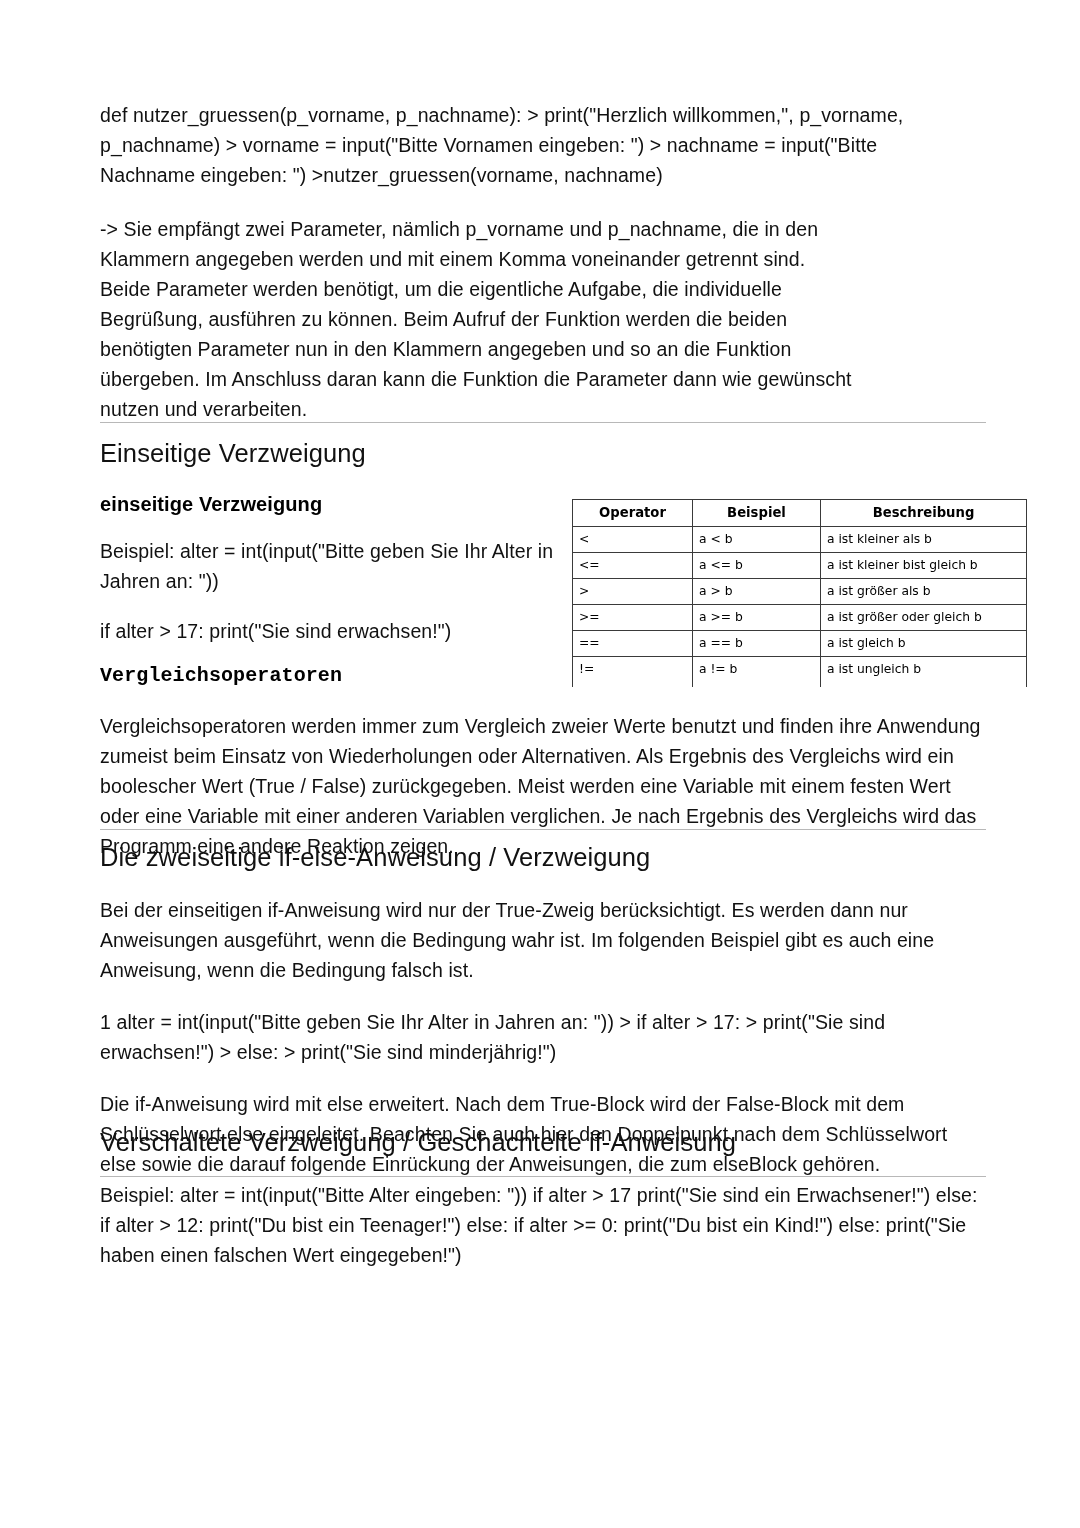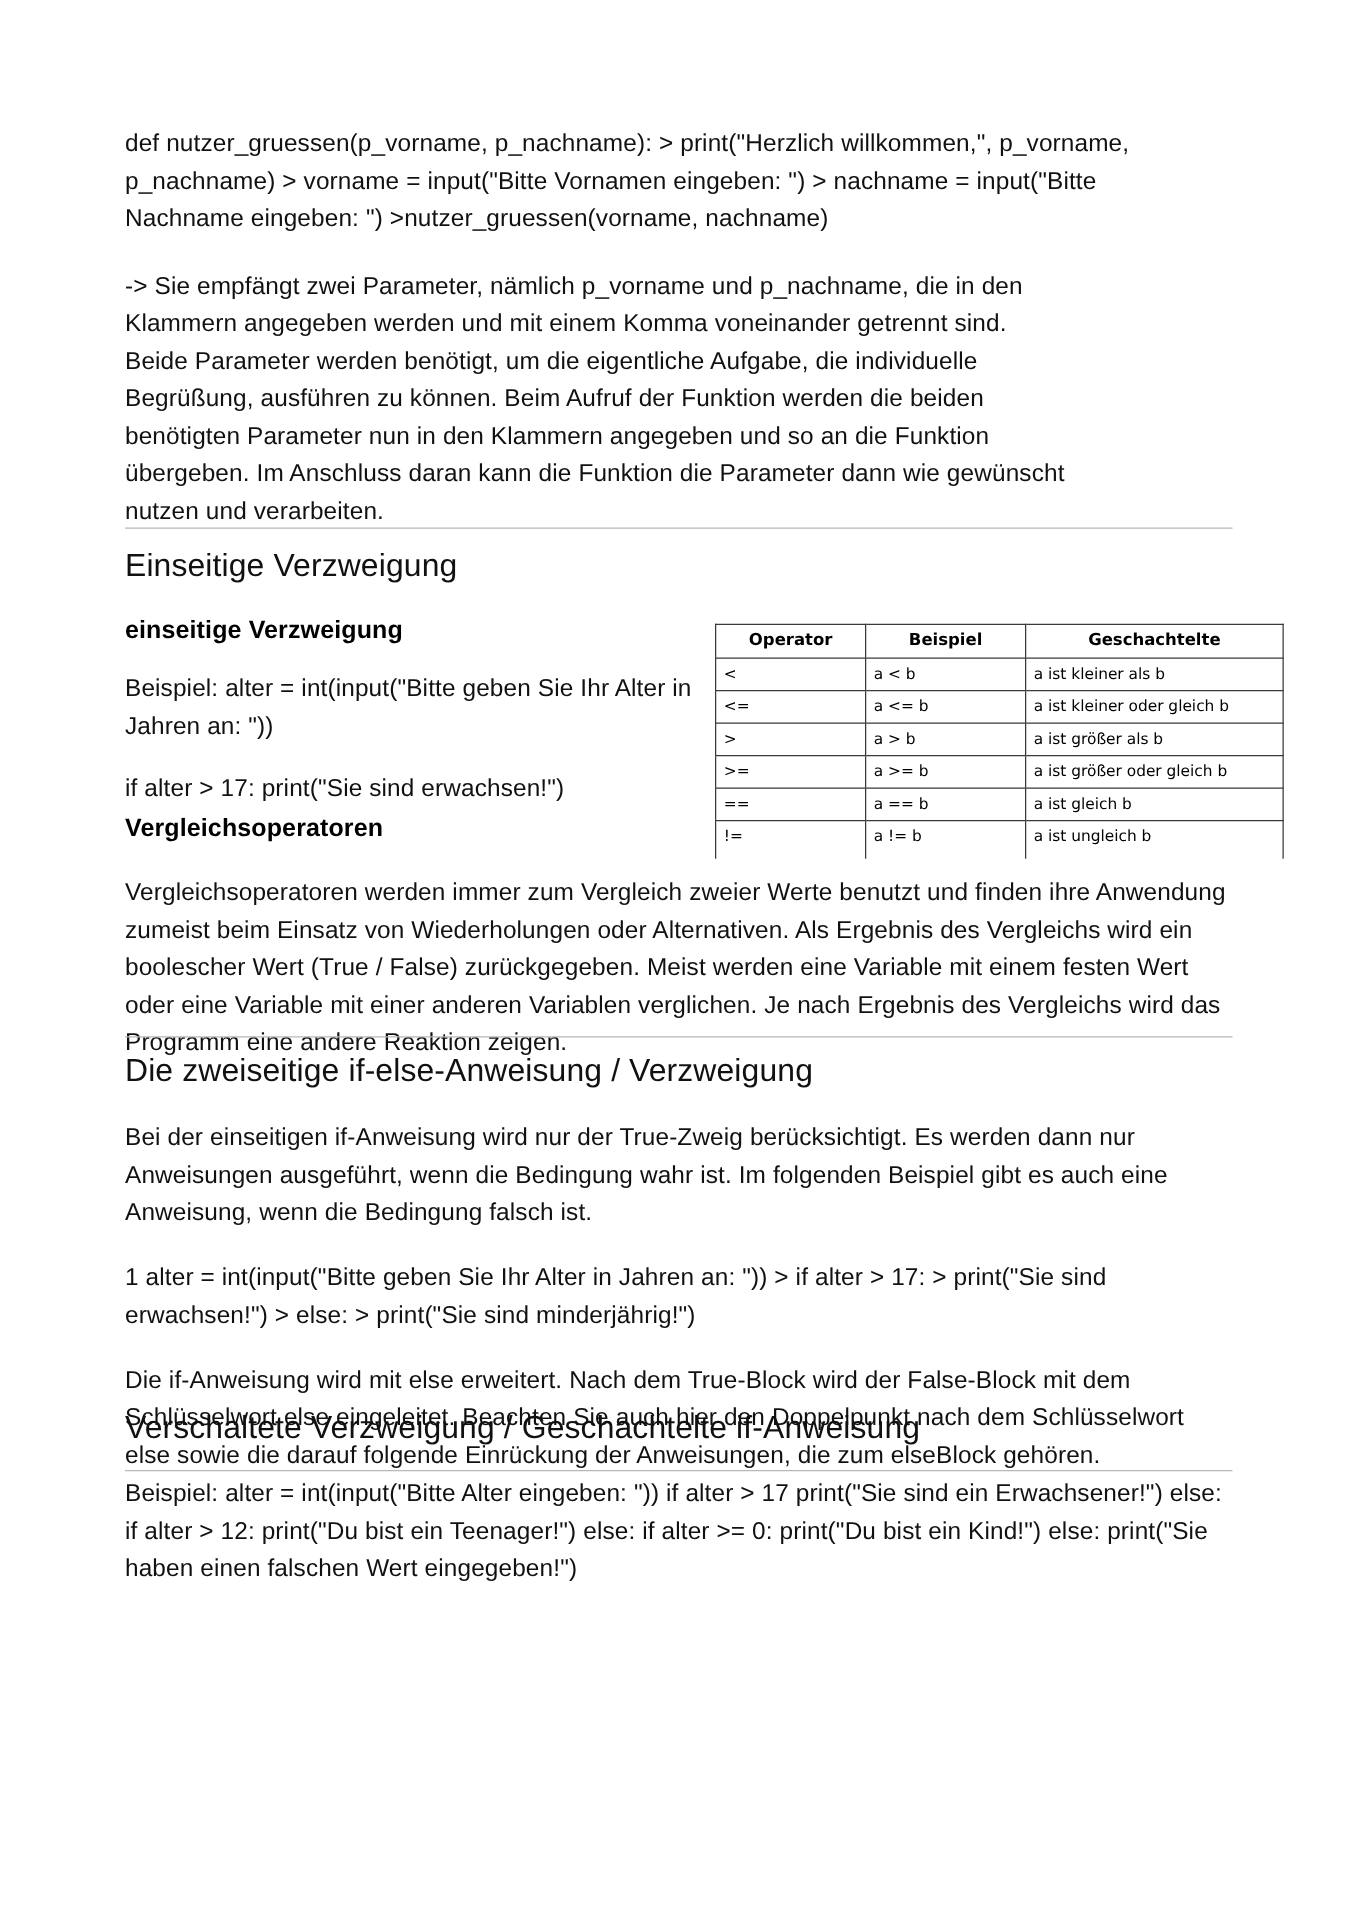--- a/index.html
+++ b/index.html
@@ -146,47 +146,47 @@
     <div class="split" style="margin-top:22px;">
 
       <div class="split-left">
 
         <h3 class="sub">einseitige Verzweigung</h3>
 
         <p class="body" style="margin-top:18px;">Beispiel: alter = int(input("Bitte geben Sie Ihr Alter in Jahren an: "))</p>
 
         <p class="body" style="margin-top:20px;">if alter &gt; 17: print("Sie sind erwachsen!")</p>
 
-        <h3 class="sub" style="margin-top:4px;">Vergleichsoperatoren</h3>
+        <h3 class="sub" style="margin-top:16px;font-family:Liberation Mono, monospace;">Vergleichsoperatoren</h3>
       </div>
 
       <div class="split-right">
         <table class="ops">
           <colgroup>
             <col class="c-op">
               <col class="c-ex">
               <col class="c-de">
           </colgroup>
           <thead>
             <tr>
               <th>Operator</th>
               <th>Beispiel</th>
-              <th>Geschachtelte</th>
+              <th>Beschreibung</th>
             </tr>
           </thead>
           <tbody>
             <tr>
               <td>&lt;</td>
               <td>a &lt; b</td>
               <td>a ist kleiner als b</td>
             </tr>
             <tr>
               <td>&lt;=</td>
               <td>a &lt;= b</td>
-              <td>a ist kleiner oder gleich b</td>
+              <td>a ist kleiner bist gleich b</td>
             </tr>
             <tr>
               <td>&gt;</td>
               <td>a &gt; b</td>
               <td>a ist größer als b</td>
             </tr>
             <tr>
               <td>&gt;=</td>
               <td>a &gt;= b</td>
               <td>a ist größer oder gleich b</td>

